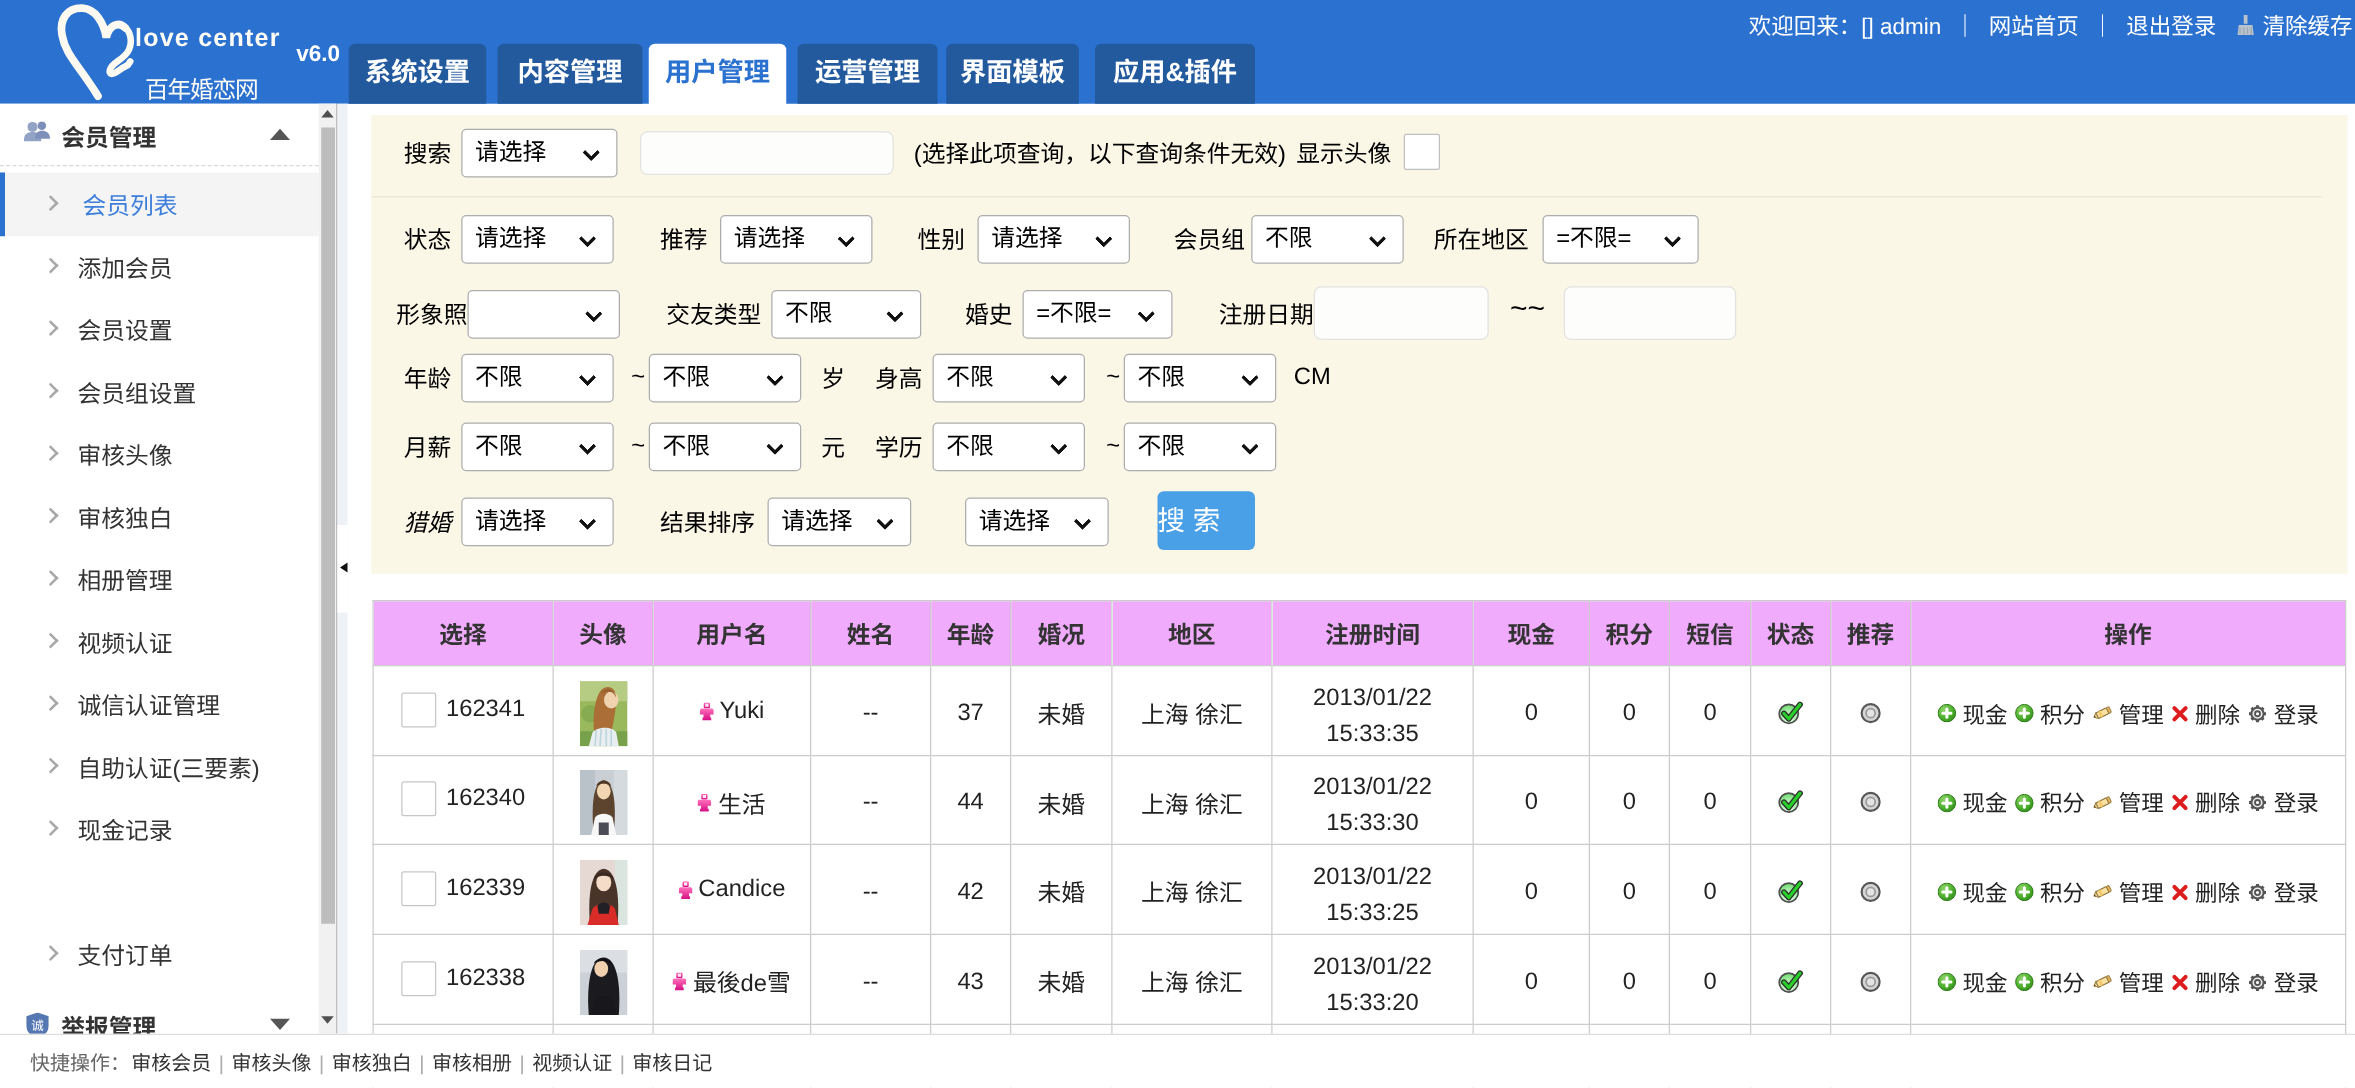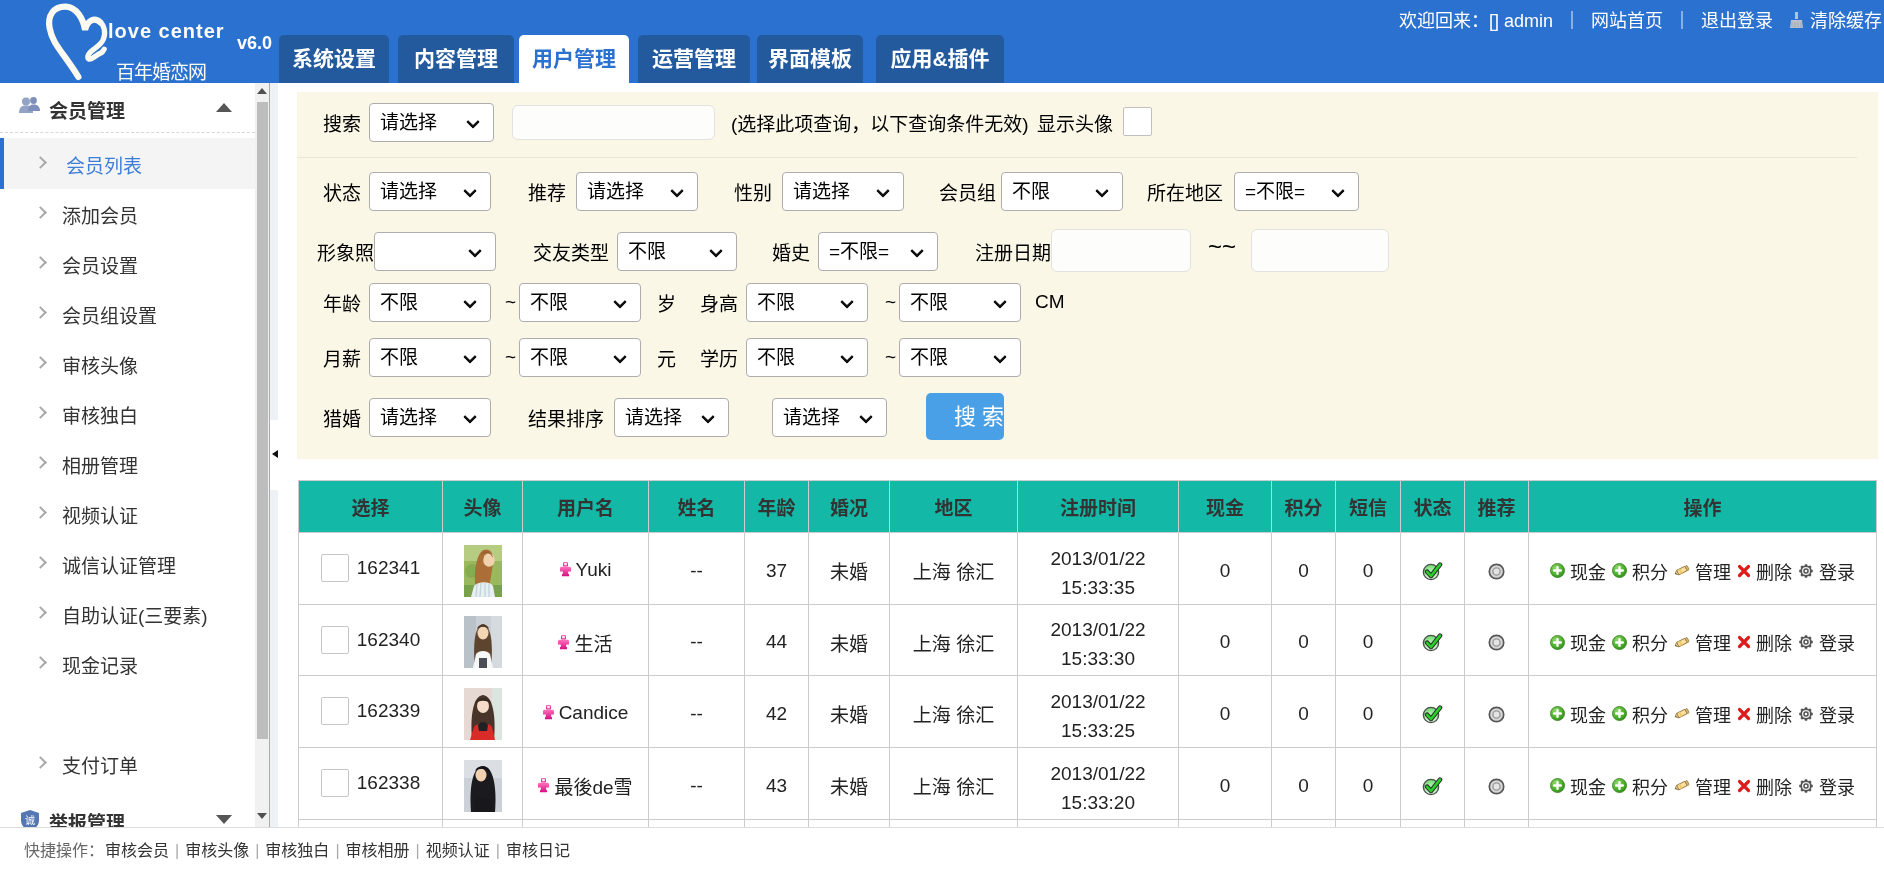--- a/index.html
+++ b/index.html
@@ -46,29 +46,29 @@
 
 
 #panel { position:absolute; left:297px; top:92px; width:1581px; height:367px; background:#faf7e7; }
 #formitems .lbl { position:absolute; transform:translateY(-50%); font-size:19px; color:#000; white-space:nowrap; }
 .sel { position:absolute; height:39px; background:#fff; border:1px solid #adadad; border-radius:4px;
   font-size:19px; color:#000; line-height:37px; padding-left:10px; }
 .sel .arr { position:absolute; right:15px; top:13px; width:10px; height:10px;
   border-right:3px solid #111; border-bottom:3px solid #111; transform:rotate(45deg); border-radius:1px; }
 .inp { position:absolute; background:#fdfdfb; border:1px solid #e2e2e0; border-radius:6px; }
 #searchbtn { position:absolute; left:926px; top:393px; width:78px; height:47px; background:#4aa0e6;
-  border-radius:5px; color:#fff; font-size:22px; text-align:right; line-height:47px; }
+  border-radius:5px; color:#fff; font-size:22px; text-align:left; line-height:47px; }
 #sepline { position:absolute; left:297px; top:157px; width:1560px; border-top:1px solid #eae6d4; }
 
 
 #tbl { position:absolute; left:298px; top:480px; border-collapse:collapse; table-layout:fixed;
   font-size:19px; color:#222; background:#fff; }
 #tbl th, #tbl td { border:1px solid #ccc; text-align:center; vertical-align:middle;
   overflow:hidden; padding:0; }
-#tbl th { background:#14b8a6; font-weight:bold; height:52px; color:#333;margin-left:40px; }
+#tbl th { background:#f0abfc; font-weight:bold; height:52px; color:#333;margin-left:40px; }
 #tbl td { height:72px; padding-top:4px; }
 #tbl tr:nth-child(3) td { height:71px; }
 
 .ckwrap { display:inline-flex; align-items:center; gap:8px; }
 .ckbox { width:28px; height:28px; background:#fff; border:1px solid #c6c6c6; border-radius:2px; }
 .ph { display:block; margin:0 auto; }
 .uwrap { display:inline-flex; align-items:center; gap:5px; }
 .ts { line-height:29px; position:relative; top:2px; }
 .acts { display:flex; align-items:center; justify-content:center; font-size:18px; }
 .acts .ic { margin:0 5px 0 6px; flex:none; }
@@ -239,21 +239,21 @@
   <div class="lbl" style="left:323px;top:357px;">月薪</div>
   <div class="sel" style="left:369px;top:338px;width:122px;">不限<span class="arr"></span></div>
   <div class="lbl" style="left:505px;top:357px;">~</div>
   <div class="sel" style="left:519px;top:338px;width:122px;">不限<span class="arr"></span></div>
   <div class="lbl" style="left:657px;top:357px;">元</div>
   <div class="lbl" style="left:700px;top:357px;">学历</div>
   <div class="sel" style="left:746px;top:338px;width:122px;">不限<span class="arr"></span></div>
   <div class="lbl" style="left:885px;top:357px;">~</div>
   <div class="sel" style="left:899px;top:338px;width:122px;">不限<span class="arr"></span></div>
 
-  <div class="lbl" style="left:323px;top:417px;">猎婚</div>
+  <div class="lbl" style="left:323px;top:417px;font-style:italic;">猎婚</div>
   <div class="sel" style="left:369px;top:398px;width:122px;">请选择<span class="arr"></span></div>
   <div class="lbl" style="left:528px;top:417px;">结果排序</div>
   <div class="sel" style="left:614px;top:398px;width:115px;">请选择<span class="arr"></span></div>
   <div class="sel" style="left:772px;top:398px;width:115px;">请选择<span class="arr"></span></div>
   <div id="searchbtn">搜 索</div>
 </div>
 
 <svg width="0" height="0" style="position:absolute;">
   <defs>
     <radialGradient id="ggreen" cx="35%" cy="30%" r="80%">

